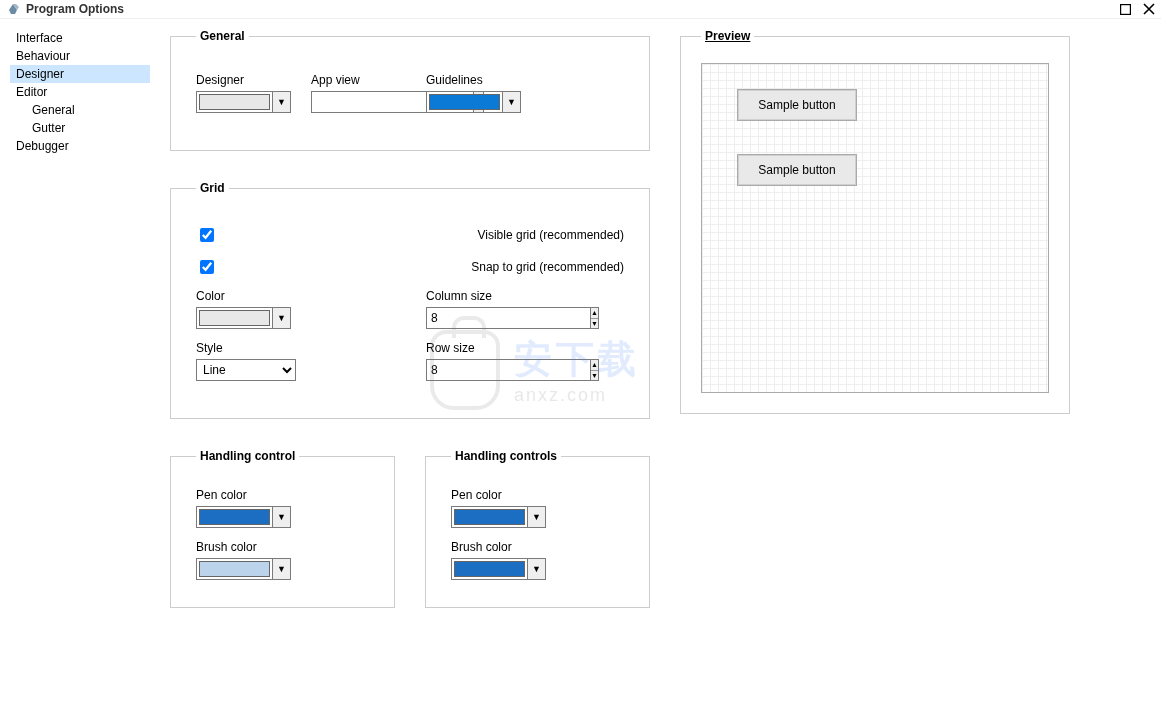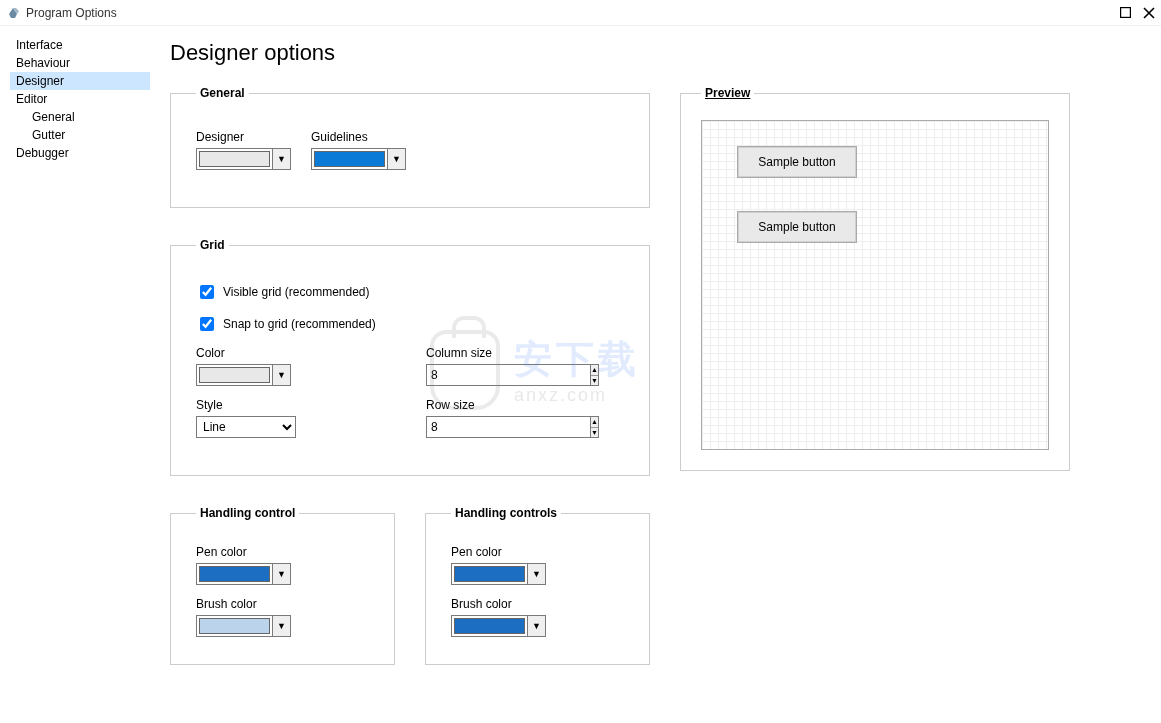--- a/index.html
+++ b/index.html
@@ -1,19 +1,19 @@
 <!DOCTYPE html>
 <html><head>
 <meta charset="utf-8">
 <style>
   * { box-sizing: border-box; font-family: "Segoe UI", Tahoma, sans-serif; }
   body { margin: 0; background: #fff; font-size: 12px; color: #000; width: 1161px; height: 723px; overflow: hidden; position: relative; }
   
   
-  .titlebar { height: 26px; background: #fff; display: flex; align-items: center; padding-left: 6px; border-bottom: 1px solid #eee; }
+  .titlebar { height: 19px; background: #fff; display: flex; align-items: center; padding-left: 6px; border-bottom: 1px solid #eee; font-weight: bold; }
   .titlebar .icon { width: 16px; height: 16px; margin-right: 4px; display:inline-flex; align-items:center; justify-content:center; }
   .titlebar .title { font-size: 12px; color: #333; }
   .titlebar .winbtns { margin-left: auto; display: flex; }
   .winbtn { width: 24px; height: 24px; display: flex; align-items: center; justify-content: center; font-size: 14px; }
   
   .content { display: flex; height: calc(100% - 26px); }
   
   
   .sidebar { width: 150px; padding: 10px 0 15px 10px; }
   .tree-item { padding: 2px 6px; font-size: 12px; cursor: default; }
@@ -36,21 +36,21 @@
   .field label { font-size: 12px; }
   
   .color-combo { display: inline-flex; align-items: stretch; width: 95px; height: 22px; border:1px solid #7a7a7a; }
   .color-swatch { flex: 1; margin: 2px; border: 1px solid #666; }
   .color-dropbtn { width: 18px; background: #efefef; border-left: 1px solid #7a7a7a; display:flex; align-items:center; justify-content:center; font-size:9px; }
   
   .text-combo { display:inline-flex; width:95px; height:22px; }
   .text-combo input { flex:1; border:1px solid #7a7a7a; padding:1px 3px; font-size:12px; }
   .text-combo .drop { width:18px; border:1px solid #7a7a7a; border-left:none; background:#efefef; display:flex;align-items:center;justify-content:center;font-size:9px;}
   
-  .checkbox-row { display:flex; align-items:center; gap:6px; margin-bottom:12px; }
+  .checkbox-row { display:flex; align-items:center; gap:12px; margin-bottom:12px;justify-content:space-between; }
   .checkbox-row input { width:14px; height:14px; }
   
   select.combo { width:100px; height:22px; border:1px solid #7a7a7a; font-size:12px; padding:1px 2px; background:#fff;}
   
   .spinner { display:inline-flex; width:105px; height:22px; }
   .spinner input { flex:1; border:1px solid #7a7a7a; border-right:none; padding:1px 4px; font-size:12px; }
   .spinbtns { width:18px; display:flex; flex-direction:column; border:1px solid #7a7a7a; }
   .spinbtns button { flex:1; border:none; background:#efefef; font-size:7px; line-height:1; padding:0; cursor:default;}
   .spinbtns button:first-child { border-bottom:1px solid #999; }
   
@@ -109,33 +109,39 @@
     <div class="tree-item">Interface</div>
     <div class="tree-item">Behaviour</div>
     <div class="tree-item selected">Designer</div>
     <div class="tree-item">Editor</div>
     <div class="tree-item child">General</div>
     <div class="tree-item child">Gutter</div>
     <div class="tree-item">Debugger</div>
   </div>
 
   <div class="main">
-    <div class="page-title">Designer options</div>
 
     <div class="columns">
       <div class="leftcol">
 
         <fieldset>
           <legend>General</legend>
           <div class="row">
             <div class="field">
               <label>Designer</label>
               <div class="color-combo">
                 <div class="color-swatch" style="background:#e8e8e8"></div>
                 <div class="color-dropbtn">▼</div>
+              </div>
+            </div>
+            <div class="field">
+              <label>App view</label>
+              <div class="text-combo">
+                <input type="text" value="" style="">
+                <div class="drop">▼</div>
               </div>
             </div>
             <div class="field">
               <label>Guidelines</label>
               <div class="color-combo">
                 <div class="color-swatch" style="background:#0b7ad6"></div>
                 <div class="color-dropbtn">▼</div>
               </div>
             </div>
           </div>

